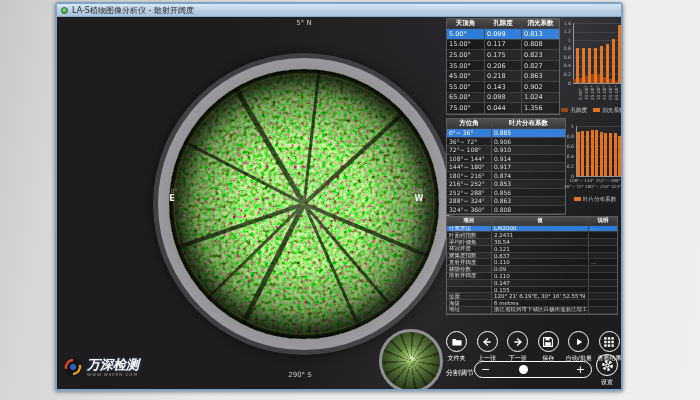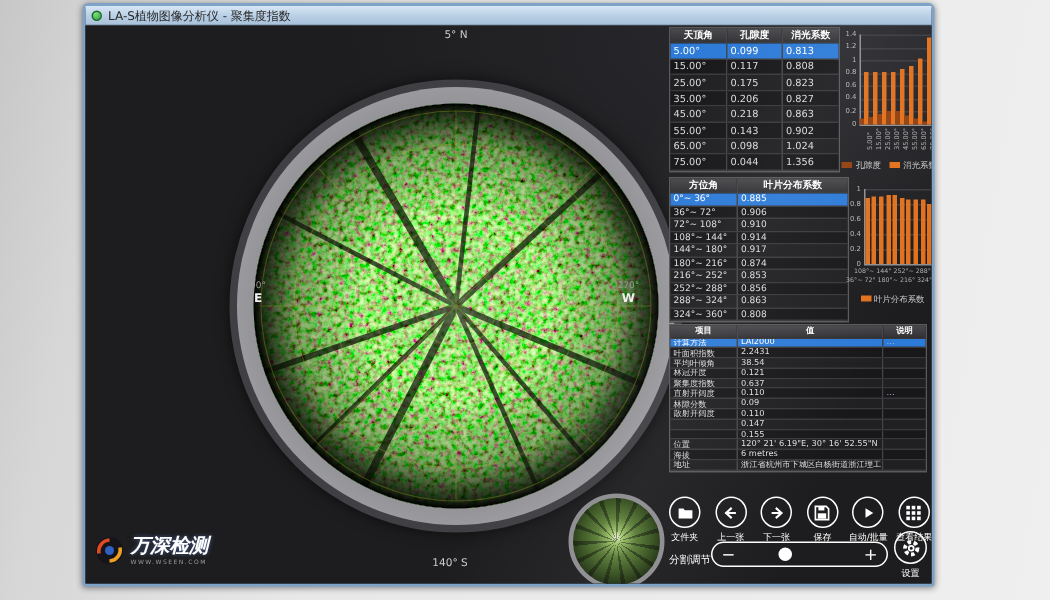--- a/index.html
+++ b/index.html
@@ -94,21 +94,21 @@
   .logo-url{font-size:4px;color:#9a9a9a;letter-spacing:1px;margin-top:2px;}
 </style>
 </head>
 <body>
 
 <div class="screen">
   <div class="window">
 
     <div class="titlebar">
       <span class="appdot"></span>
-      <span class="titletext">LA-S植物图像分析仪 - 聚集度指数</span>
+      <span class="titletext">LA-S植物图像分析仪 - 散射开阔度</span>
     </div>
 
     <div class="content">
 
       <div class="ring-outer"></div>
       <div class="ring"></div>
       <div class="photo">
         <svg width="270" height="270" viewBox="0 0 270 270">
           <defs>
             <filter id="canopyNoise" x="-5%" y="-5%" width="110%" height="110%">
@@ -147,21 +147,21 @@
               <circle cx="135" cy="135" r="81"></circle>
                 <circle cx="135" cy="135" r="108"></circle>
               <circle cx="135" cy="135" r="130"></circle>
               <path d="M135 5V265 M5 135H265 M43 43L227 227 M227 43L43 227"></path>
             </g>
           </g>
         </svg>
       </div>
 
       <div class="compass" style="left:225px;top:2px;width:44px;">5° N</div>
-      <div class="compass" style="left:221px;top:354px;width:44px;">140° S</div>
+      <div class="compass" style="left:221px;top:354px;width:44px;">290° S</div>
       <div class="compass" style="left:104px;top:170px;width:22px;">
         <span class="deg">90°</span>
         <span class="dir">E</span>
       </div>
       <div class="compass" style="left:350px;top:170px;width:24px;">
         <span class="deg">270°</span>
         <span class="dir">W</span>
       </div>
 
       <div id="zenith-table" class="dtable">

